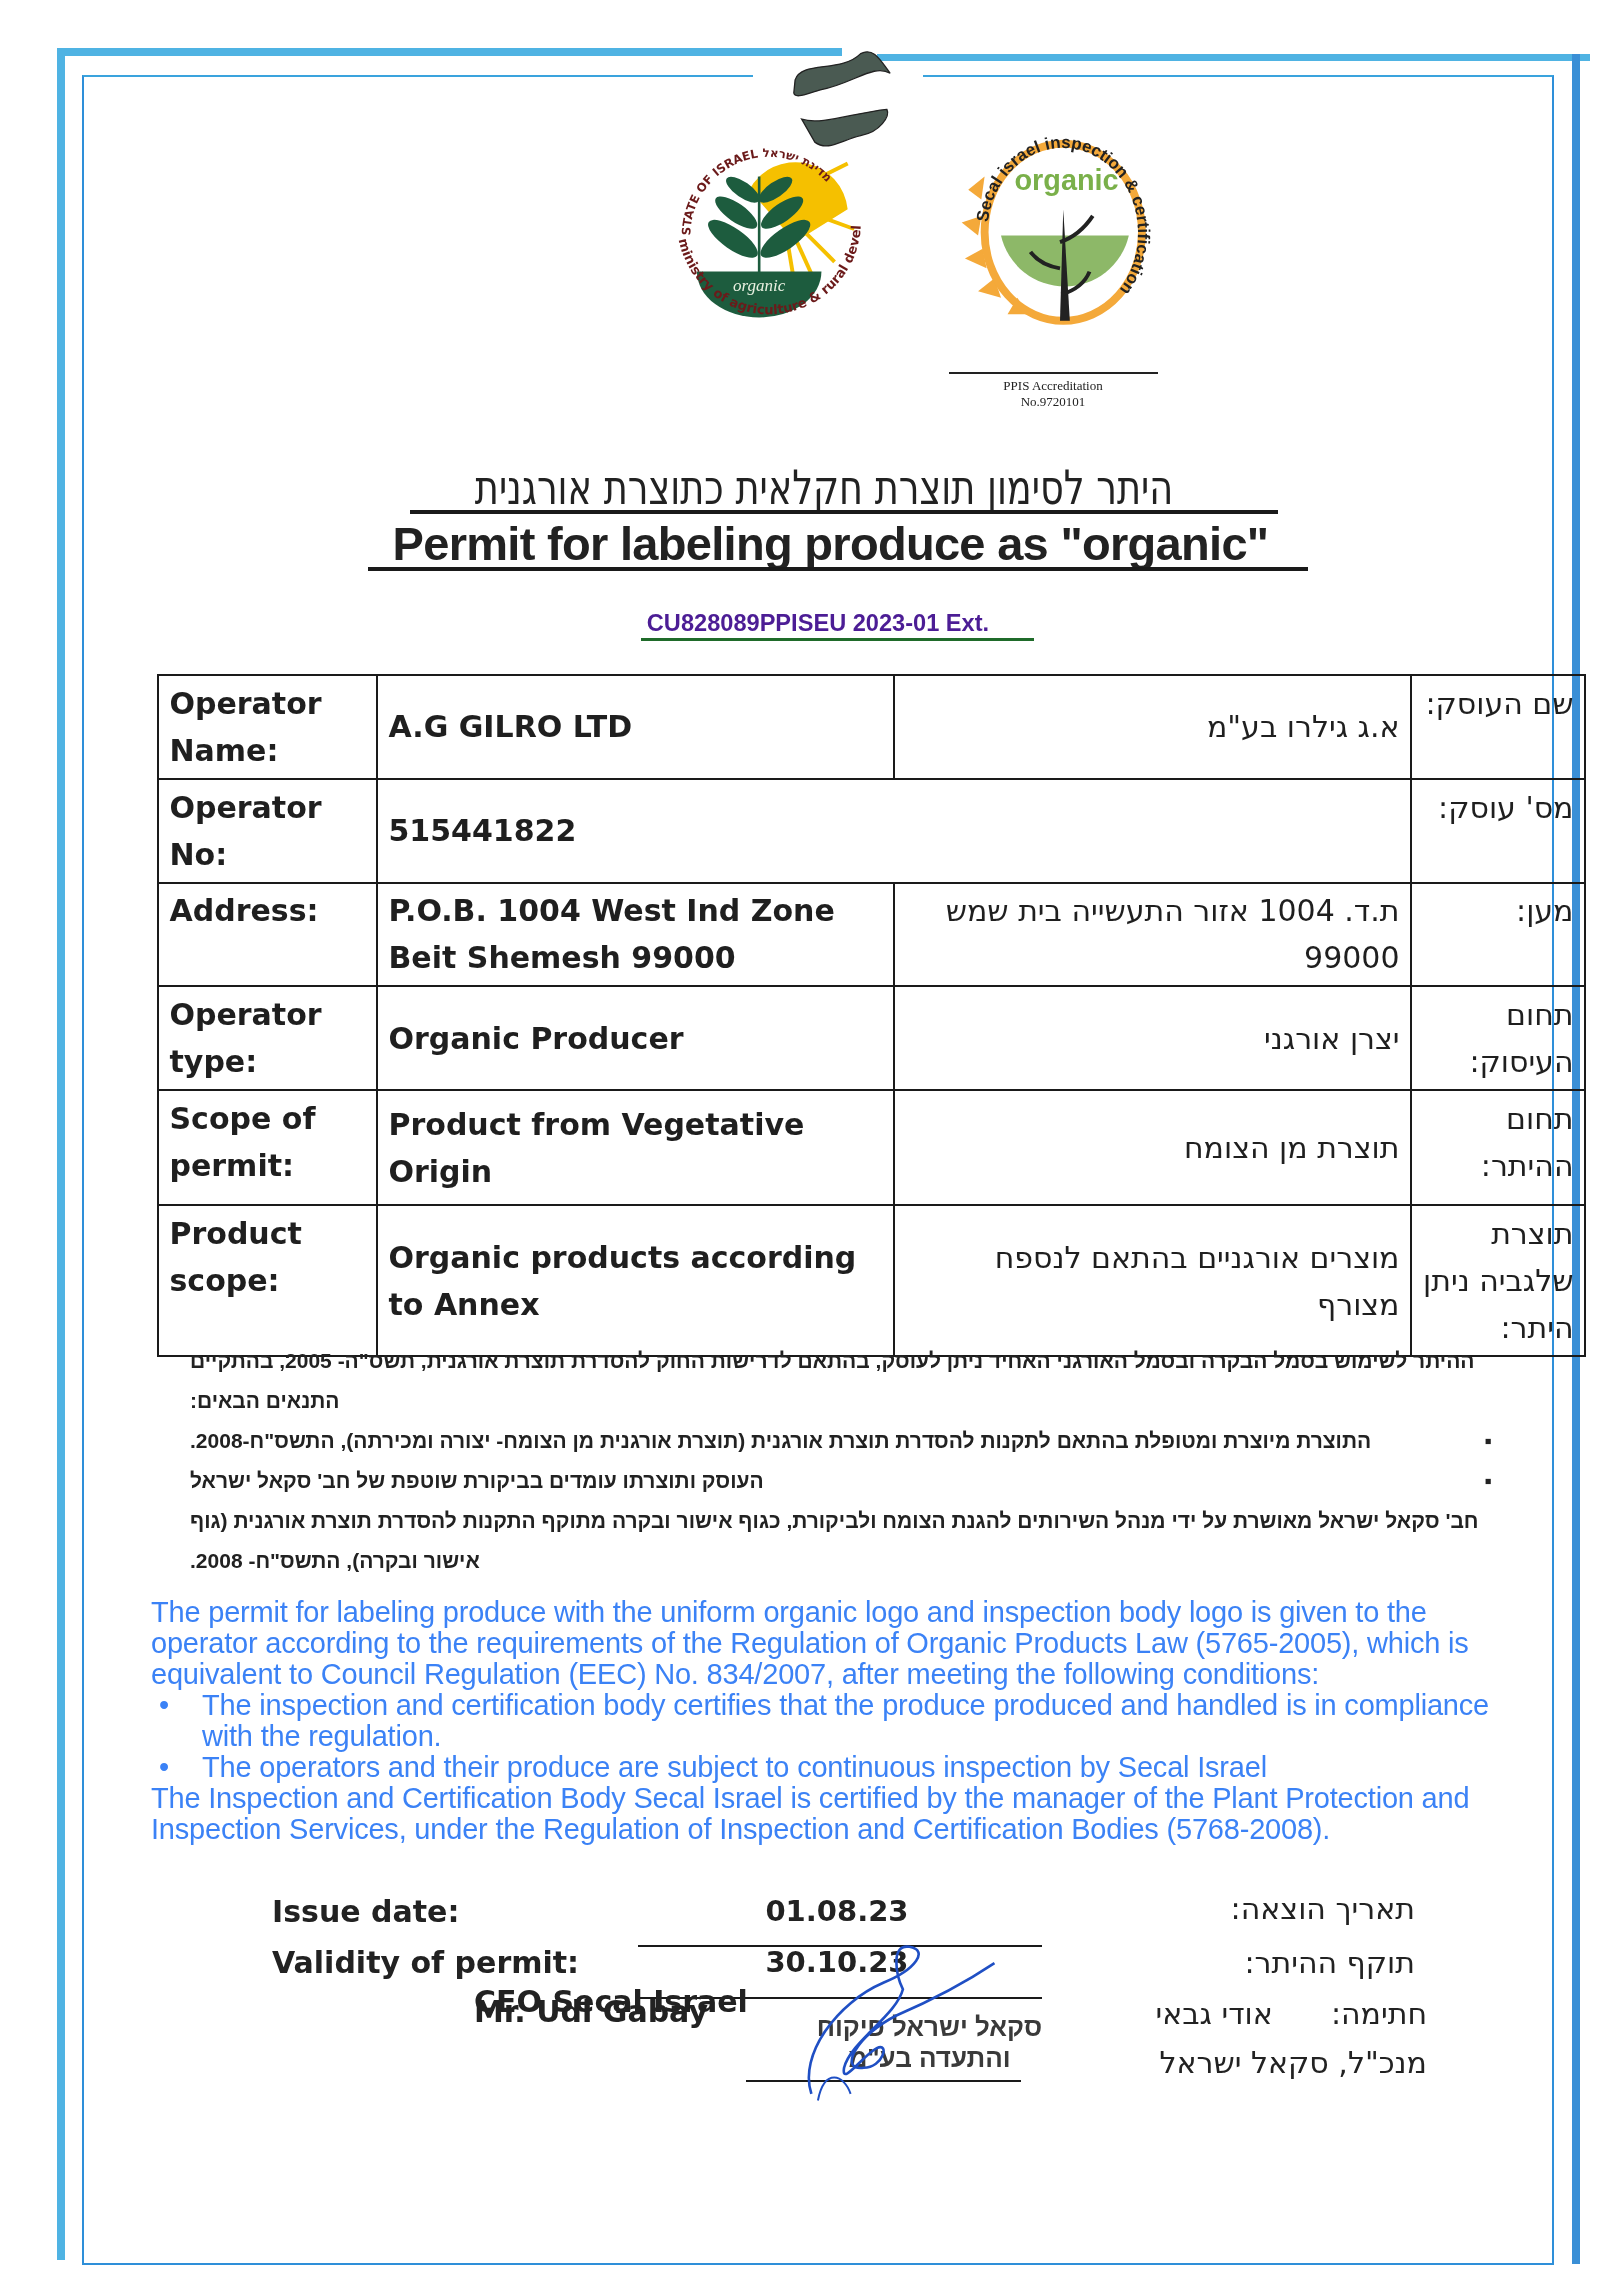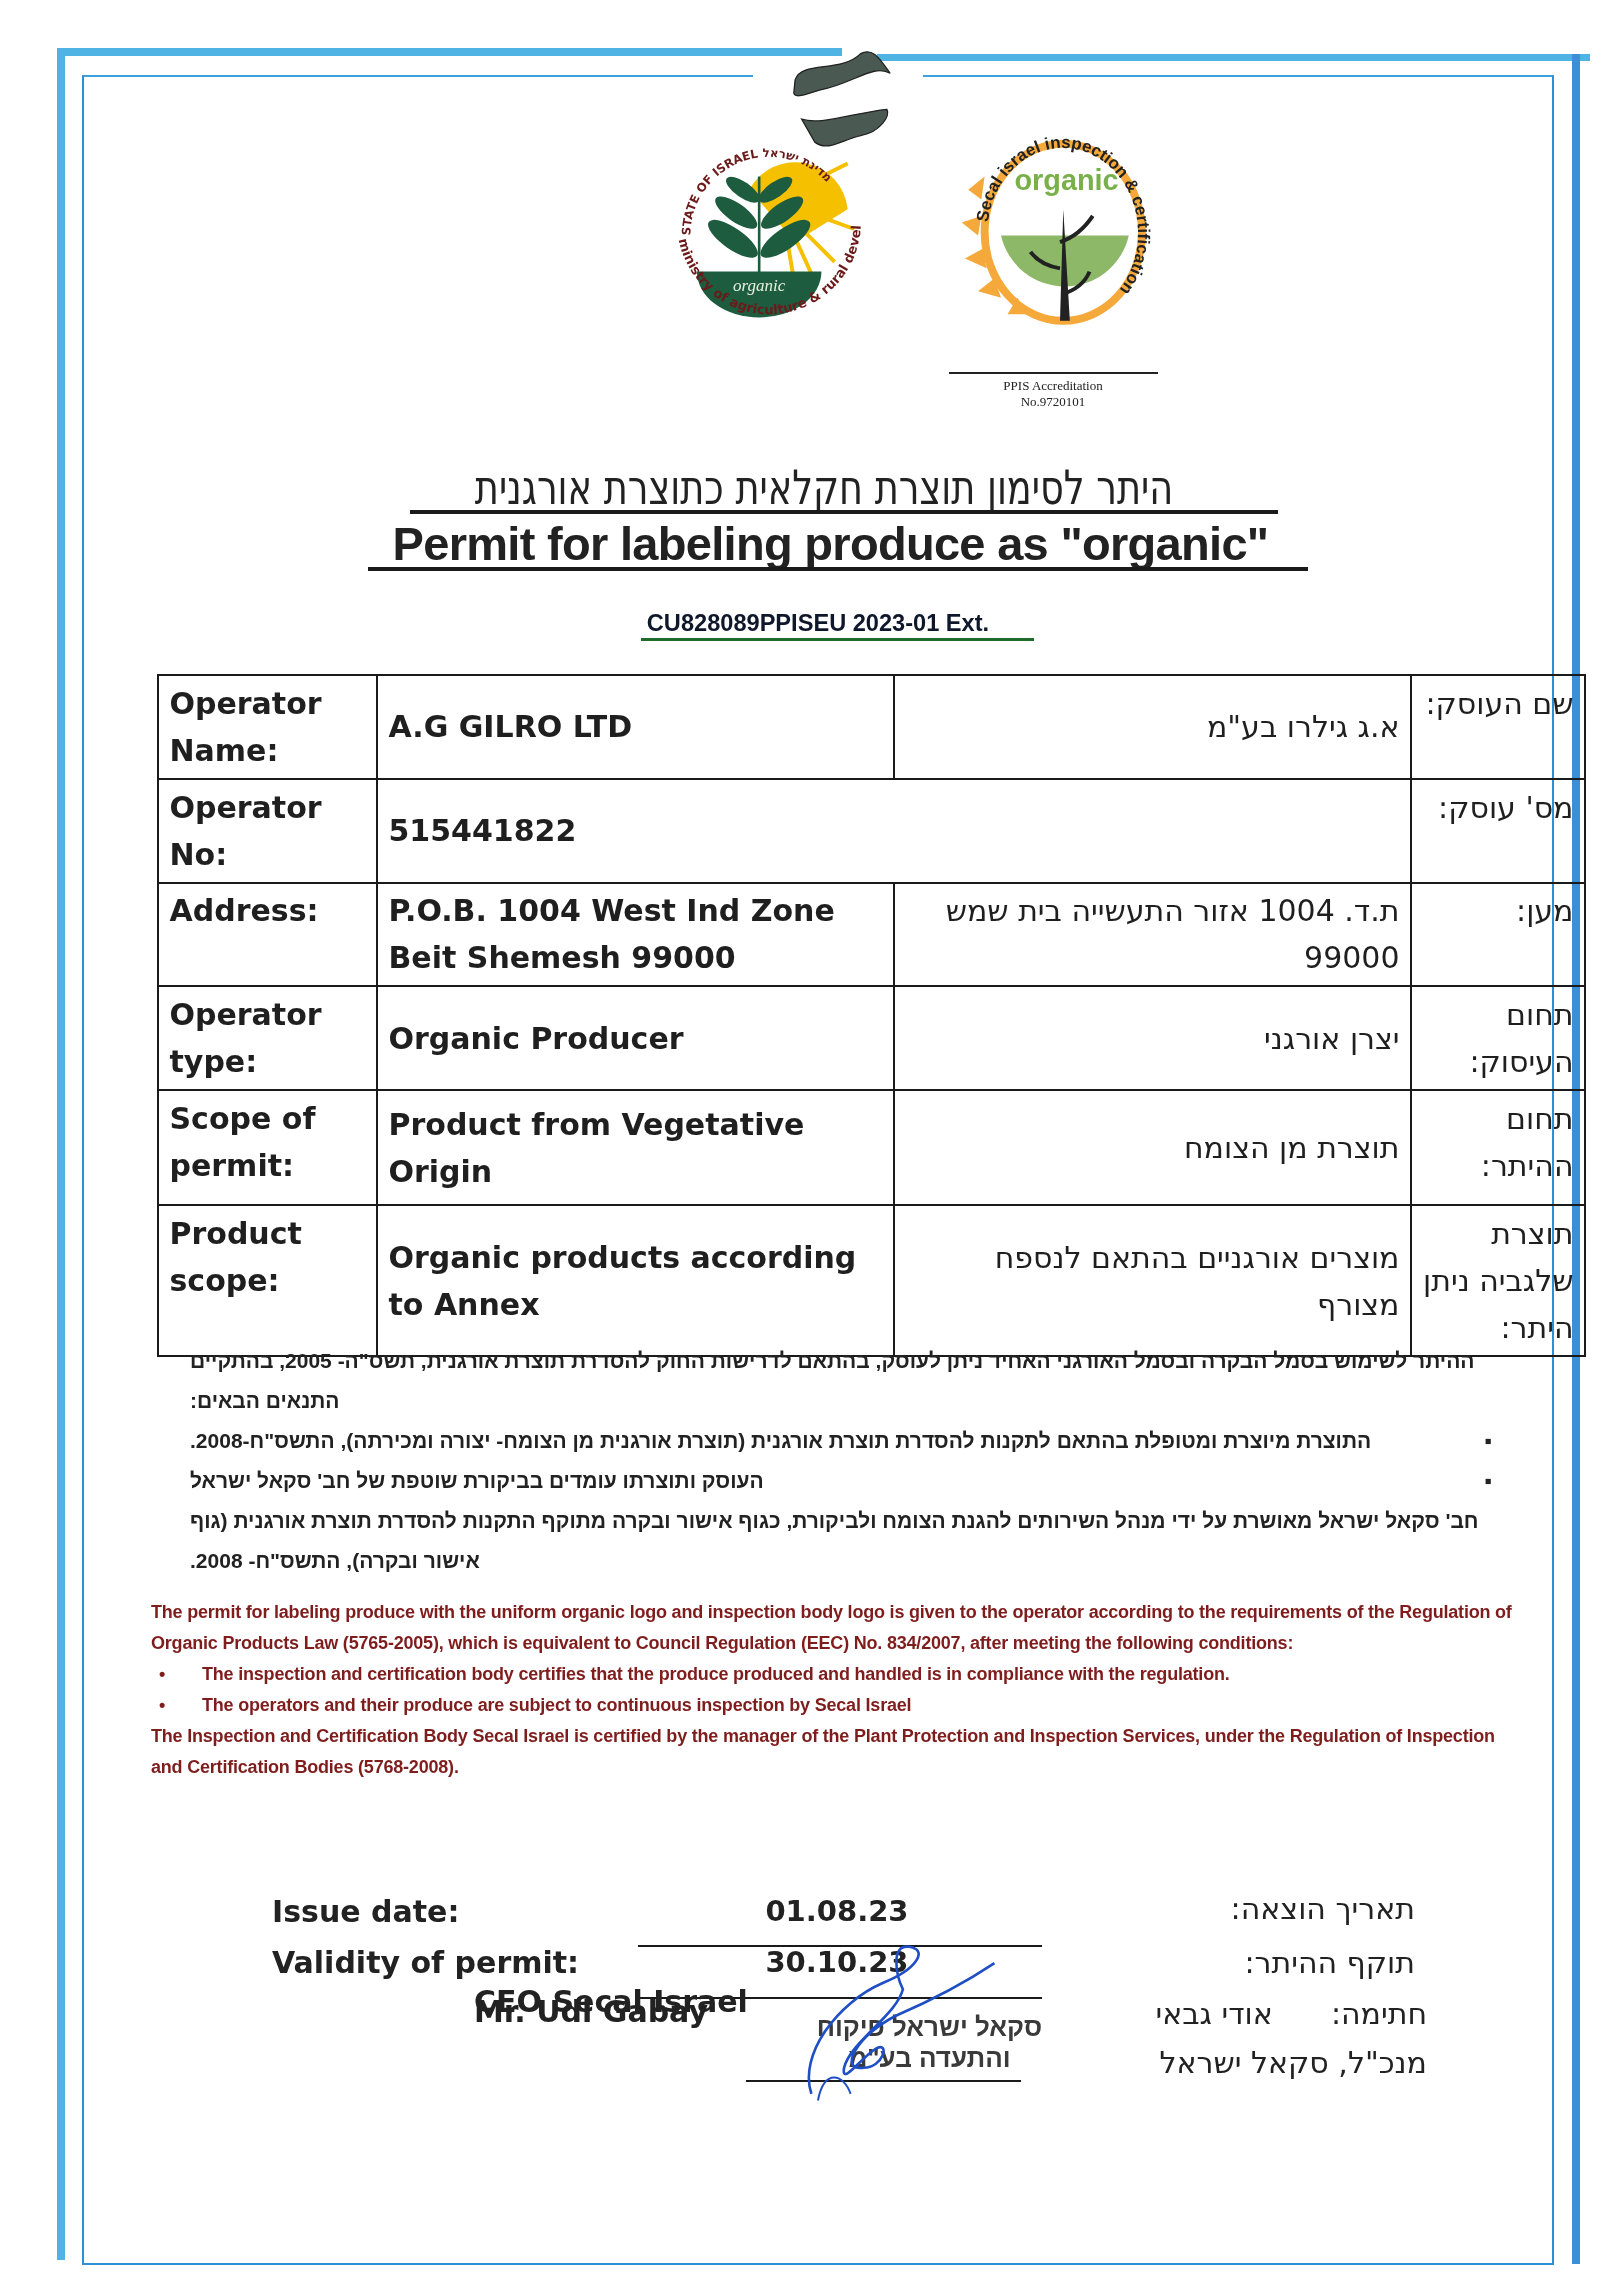--- a/index.html
+++ b/index.html
@@ -18,42 +18,42 @@
   .logo-ministry { left:651px; top:111px; width:236px; height:236px; }
   .logo-secal { left:942px; top:111px; width:236px; height:236px; }
   .ppis-line { left:949px; top:372px; width:209px; height:2px; background:#222; }
   .ppis-text { left:942px; top:378px; width:222px; text-align:center; font-family:"Liberation Serif", serif; font-size:13px; line-height:15.7px; color:#222; }
 
   
   .title-he { left:366px; top:458px; width:916px; text-align:center; direction:rtl; font-size:47px; line-height:59px; color:#222; font-family:"DejaVu Sans", sans-serif; font-weight:normal; transform:scaleX(0.78); transform-origin:center; }
   .title-he-line { left:410px; top:510px; width:868px; height:3.9px; background:#1a1a1a; }
   .title-en { left:353px; top:514px; width:955px; text-align:center; font-size:47px; font-weight:bold; line-height:59px; color:#222; letter-spacing:-0.7px; }
   .title-en-line { left:368px; top:567px; width:940px; height:3.9px; background:#1a1a1a; }
-  .permit-code { left:589px; top:609px; width:458px; text-align:center; font-size:23.6px; font-weight:bold; color:#0f172a; line-height:29px; }
+  .permit-code { left:589px; top:609px; width:458px; text-align:center; font-size:23.6px; font-weight:bold; color:#4c1d95; line-height:29px; }
   .permit-code-line { left:641px; top:638px; width:393px; height:2.6px; background:#1f6b2a; }
 
   
   .permit-table { left:157px; top:674px; width:1423px; border-collapse:collapse; table-layout:fixed; font-family:"DejaVu Sans", sans-serif; }
   .permit-table td { border:2px solid #1a1a1a; vertical-align:top; padding:3.9px 10.5px; font-size:30px; line-height:47px; color:#1f1f1f; }
   .permit-table td.lbl { width:196px; font-weight:bold; }
   .permit-table td.en { width:494px; font-weight:bold; vertical-align:middle; }
   .permit-table td.he { width:494px; direction:rtl; text-align:right; vertical-align:middle; }
   .permit-table td.helbl { width:151px; direction:rtl; text-align:right; }
   .permit-table td.num { text-align:left; vertical-align:middle; font-weight:bold; }
   .r1 { height:85px;border-radius:13px; } .r2 { height:85px; } .r3 { height:98px; } .r4 { height:92px; } .r5 { height:115px; } .r6 { height:121px; }
 
   
   .he-para { left:190px; top:1341px; width:1302px; direction:rtl; text-align:left; font-size:21px; font-weight:bold; line-height:40px; color:#222; }
   .he-para ul { margin:0; padding:0 26px 0 0; list-style:none; }
   .he-para li { position:relative; }
   .he-para li::before { content:"\25AA"; position:absolute; right:-26px; }
   .he-para .bullet-text { padding-right:6.5px; display:block; }
 
   
-  .en-para { left:151px; top:1597px; width:1361px; font-size:18px; font-weight:bold; line-height:31px; color:#7f1d1d; letter-spacing:-0.2px; }
+  .en-para { left:151px; top:1597px; width:1361px; font-size:29px; font-weight:normal; line-height:31px; color:#3b82f6; letter-spacing:-0.2px; }
   .en-para ul { margin:0; padding:0 0 0 51px; list-style:none; }
   .en-para li { position:relative; }
   .en-para li::before { content:"\2022"; position:absolute; left:-43px; }
 
   
   .sig-en { left:272px; font-size:30px; font-weight:bold; color:#222; font-family:"DejaVu Sans", sans-serif; }
   .sig-val { width:222px; text-align:center; left:667px; font-size:29px; font-weight:bold; color:#222; font-family:"DejaVu Sans", sans-serif; }
   .sig-line { height:2px; background:#1a1a1a; }
   .sig-he { direction:rtl; text-align:right; font-size:30px; color:#222; font-family:"DejaVu Sans", sans-serif; right:196px; width:393px; }
   .stamp { left:805px; top:2012px; width:249px; text-align:center; direction:rtl; font-size:26px; font-weight:bold; color:#3a3a3a; line-height:31px; }

